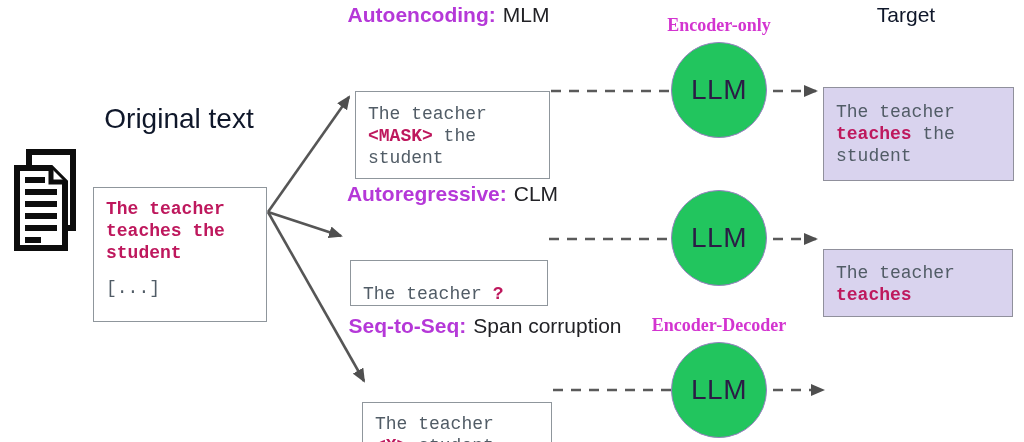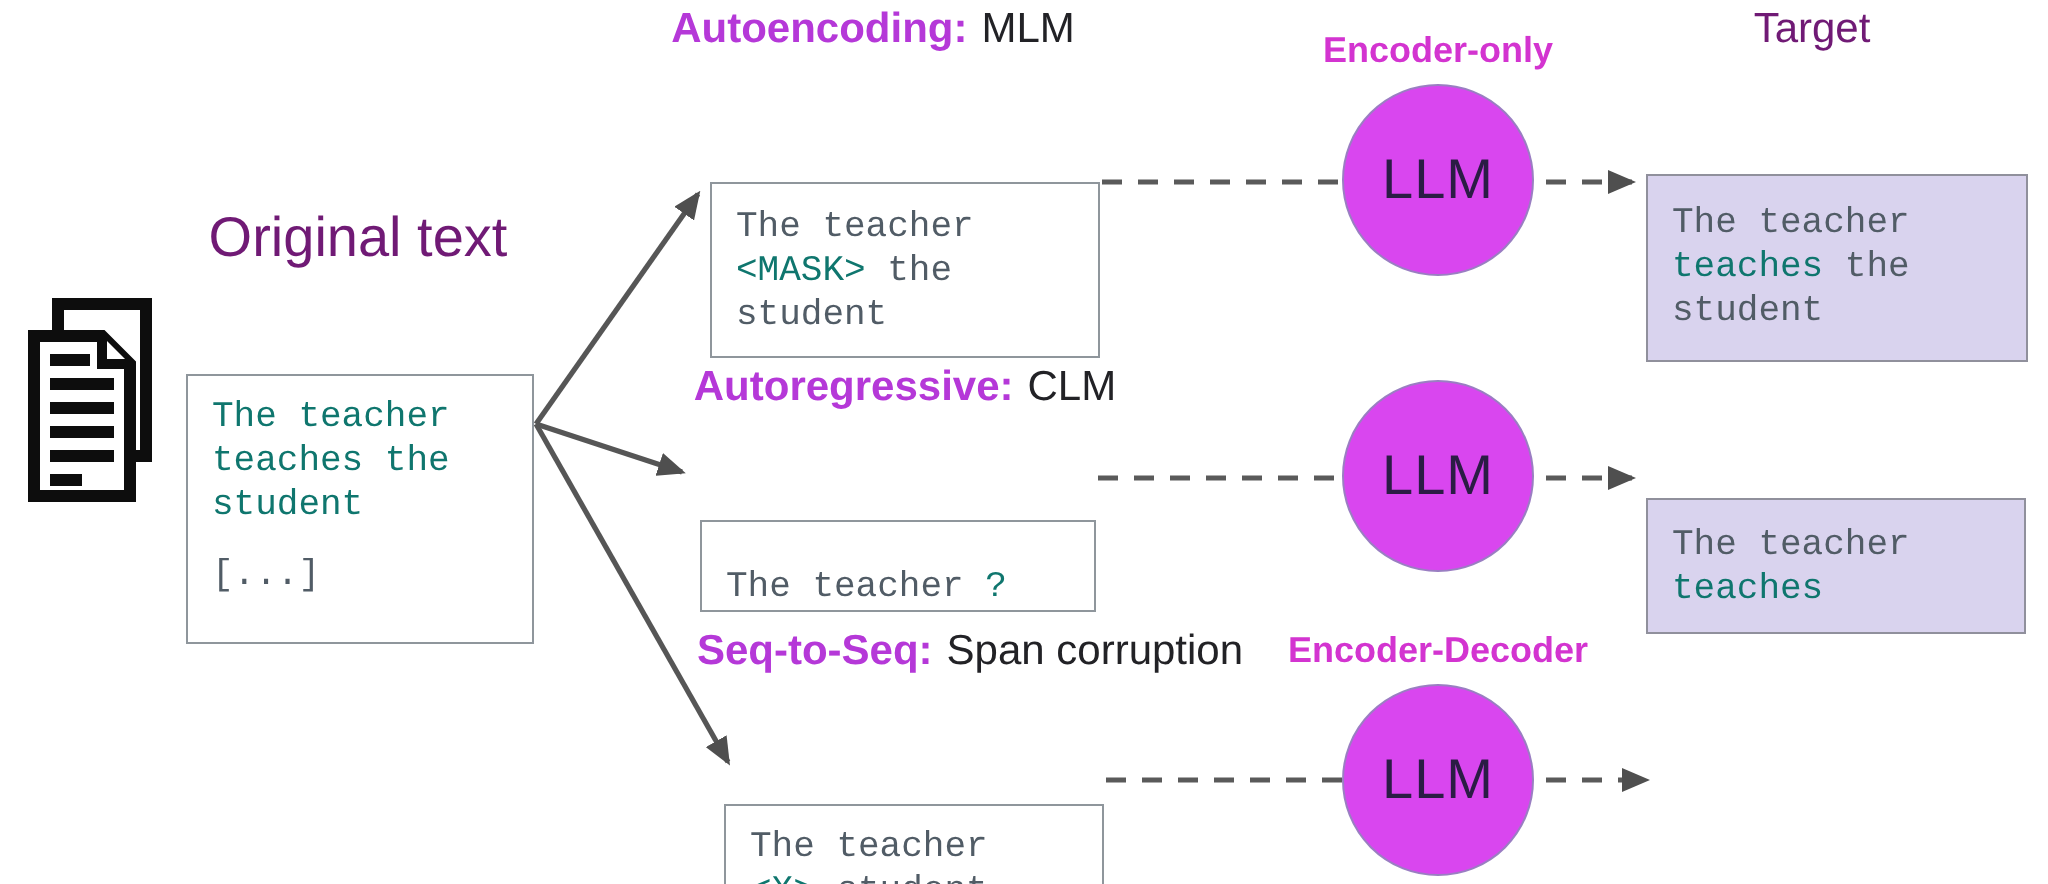--- a/index.html
+++ b/index.html
@@ -5,41 +5,41 @@
   * { margin: 0; padding: 0; box-sizing: border-box; }
   html, body { width: 1024px; height: 442px; background: #ffffff; overflow: hidden;
                font-family: "Liberation Sans", sans-serif; }
   #canvas { position: relative; width: 1024px; height: 442px; background: #fff; }
 
   
   #arrows { position: absolute; left: 0; top: 0; width: 1024px; height: 442px; }
 
   
   .heading { position: absolute; text-align: center; white-space: nowrap;
-             font-size: 21px; color: #701a75; }
+             font-size: 21px; color: #0f172a; }
   .method-label { position: absolute; text-align: center; white-space: nowrap;
                   font-size: 21px; }
   .method-label .method { color: #b538d8; font-weight: 700; }
   .method-label .objective { color: #222226; margin-left: 7px; }
   .arch-label { position: absolute; text-align: center; white-space: nowrap;
-                font-size: 18px; font-weight: 700; color: #d334d0; }
+                font-size: 18px; font-weight: 700; color: #d334d0; font-family: Liberation Serif, serif; }
 
   
   .mono-box { position: absolute; background: #ffffff; border: 1.5px solid #8f969c;
               font-family: "Liberation Mono", monospace; font-size: 18px;
               line-height: 22px; padding-left: 12px; margin-top: 44px; }
   .mono-box.target { background: #d9d3ee; border-color: #90909c; }
   .mono-line { white-space: pre; }
   .g { color: #515c66; }
-  .b { color: #0f766e; font-weight: 400; }
+  .b { color: #be185d; font-weight: 700; }
   .ellipsis-line { margin-top: 13px; }
 
   
   .llm-circle { position: absolute; width: 96px; height: 96px; border-radius: 50%;
-                background: #d946ef; border: 1.5px solid #9a7ec2;
+                background: #22c55e; border: 1.5px solid #9a7ec2;
                 display: flex; align-items: center; justify-content: center;
                 font-size: 28px; color: #2b1c45; letter-spacing: 0.5px; }
 
   
   .doc-icon { position: absolute; left: 8px; top: 146px; }
 </style>
 </head>
 <body>
 
 <div id="canvas">
@@ -81,21 +81,21 @@
 
   <div class="mono-box" style="left:93px; top:143px; width:174px; height:135px; padding-top:10px;">
     <div class="mono-line b">The teacher</div>
     <div class="mono-line b">teaches the</div>
     <div class="mono-line b">student</div>
     <div class="mono-line g ellipsis-line">[...]</div>
   </div>
 
   <div class="heading" style="left:846px; top:3px; width:120px;">Target</div>
 
-  <div class="method-label" style="left:324px; top:3px; width:225px;">
+  <div class="method-label" style="left:336px; top:3px; width:225px;">
     <span class="method">Autoencoding:</span><span class="objective">MLM</span>
   </div>
 
   <div class="mono-box" style="left:355px; top:47px; width:195px; height:88px; padding-top:11px;">
     <div class="mono-line g">The teacher</div>
     <div class="mono-line"><span class="b">&lt;MASK&gt;</span><span class="g"> the</span></div>
     <div class="mono-line g">student</div>
   </div>
 
   <div class="arch-label" style="left:639px; top:15px; width:160px;">Encoder-only</div>

